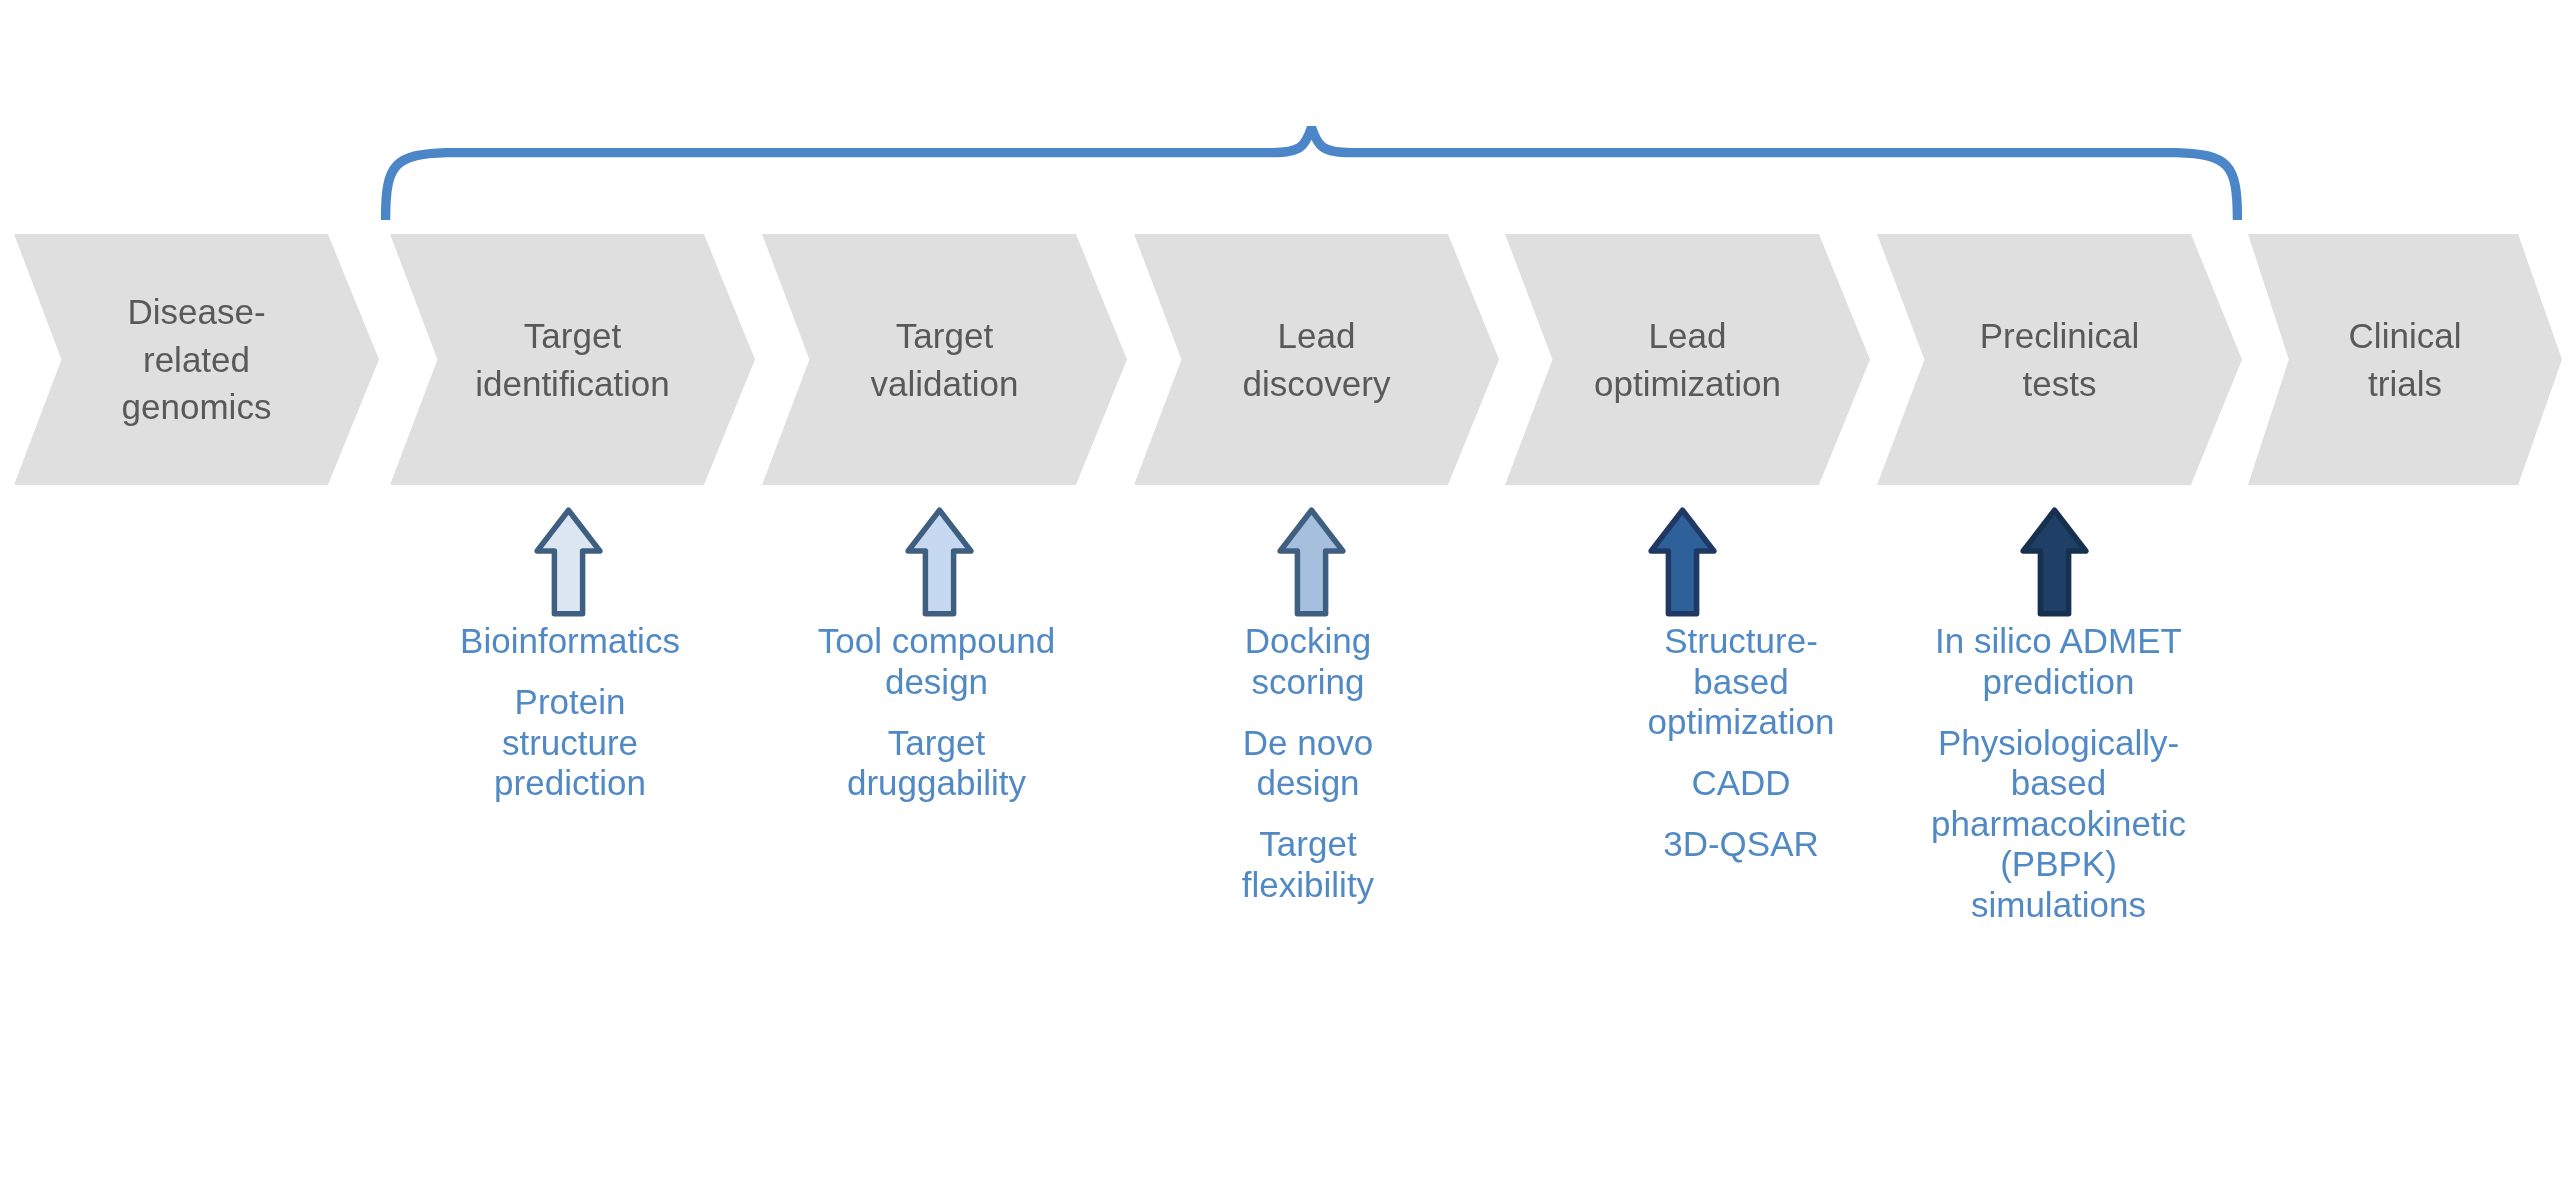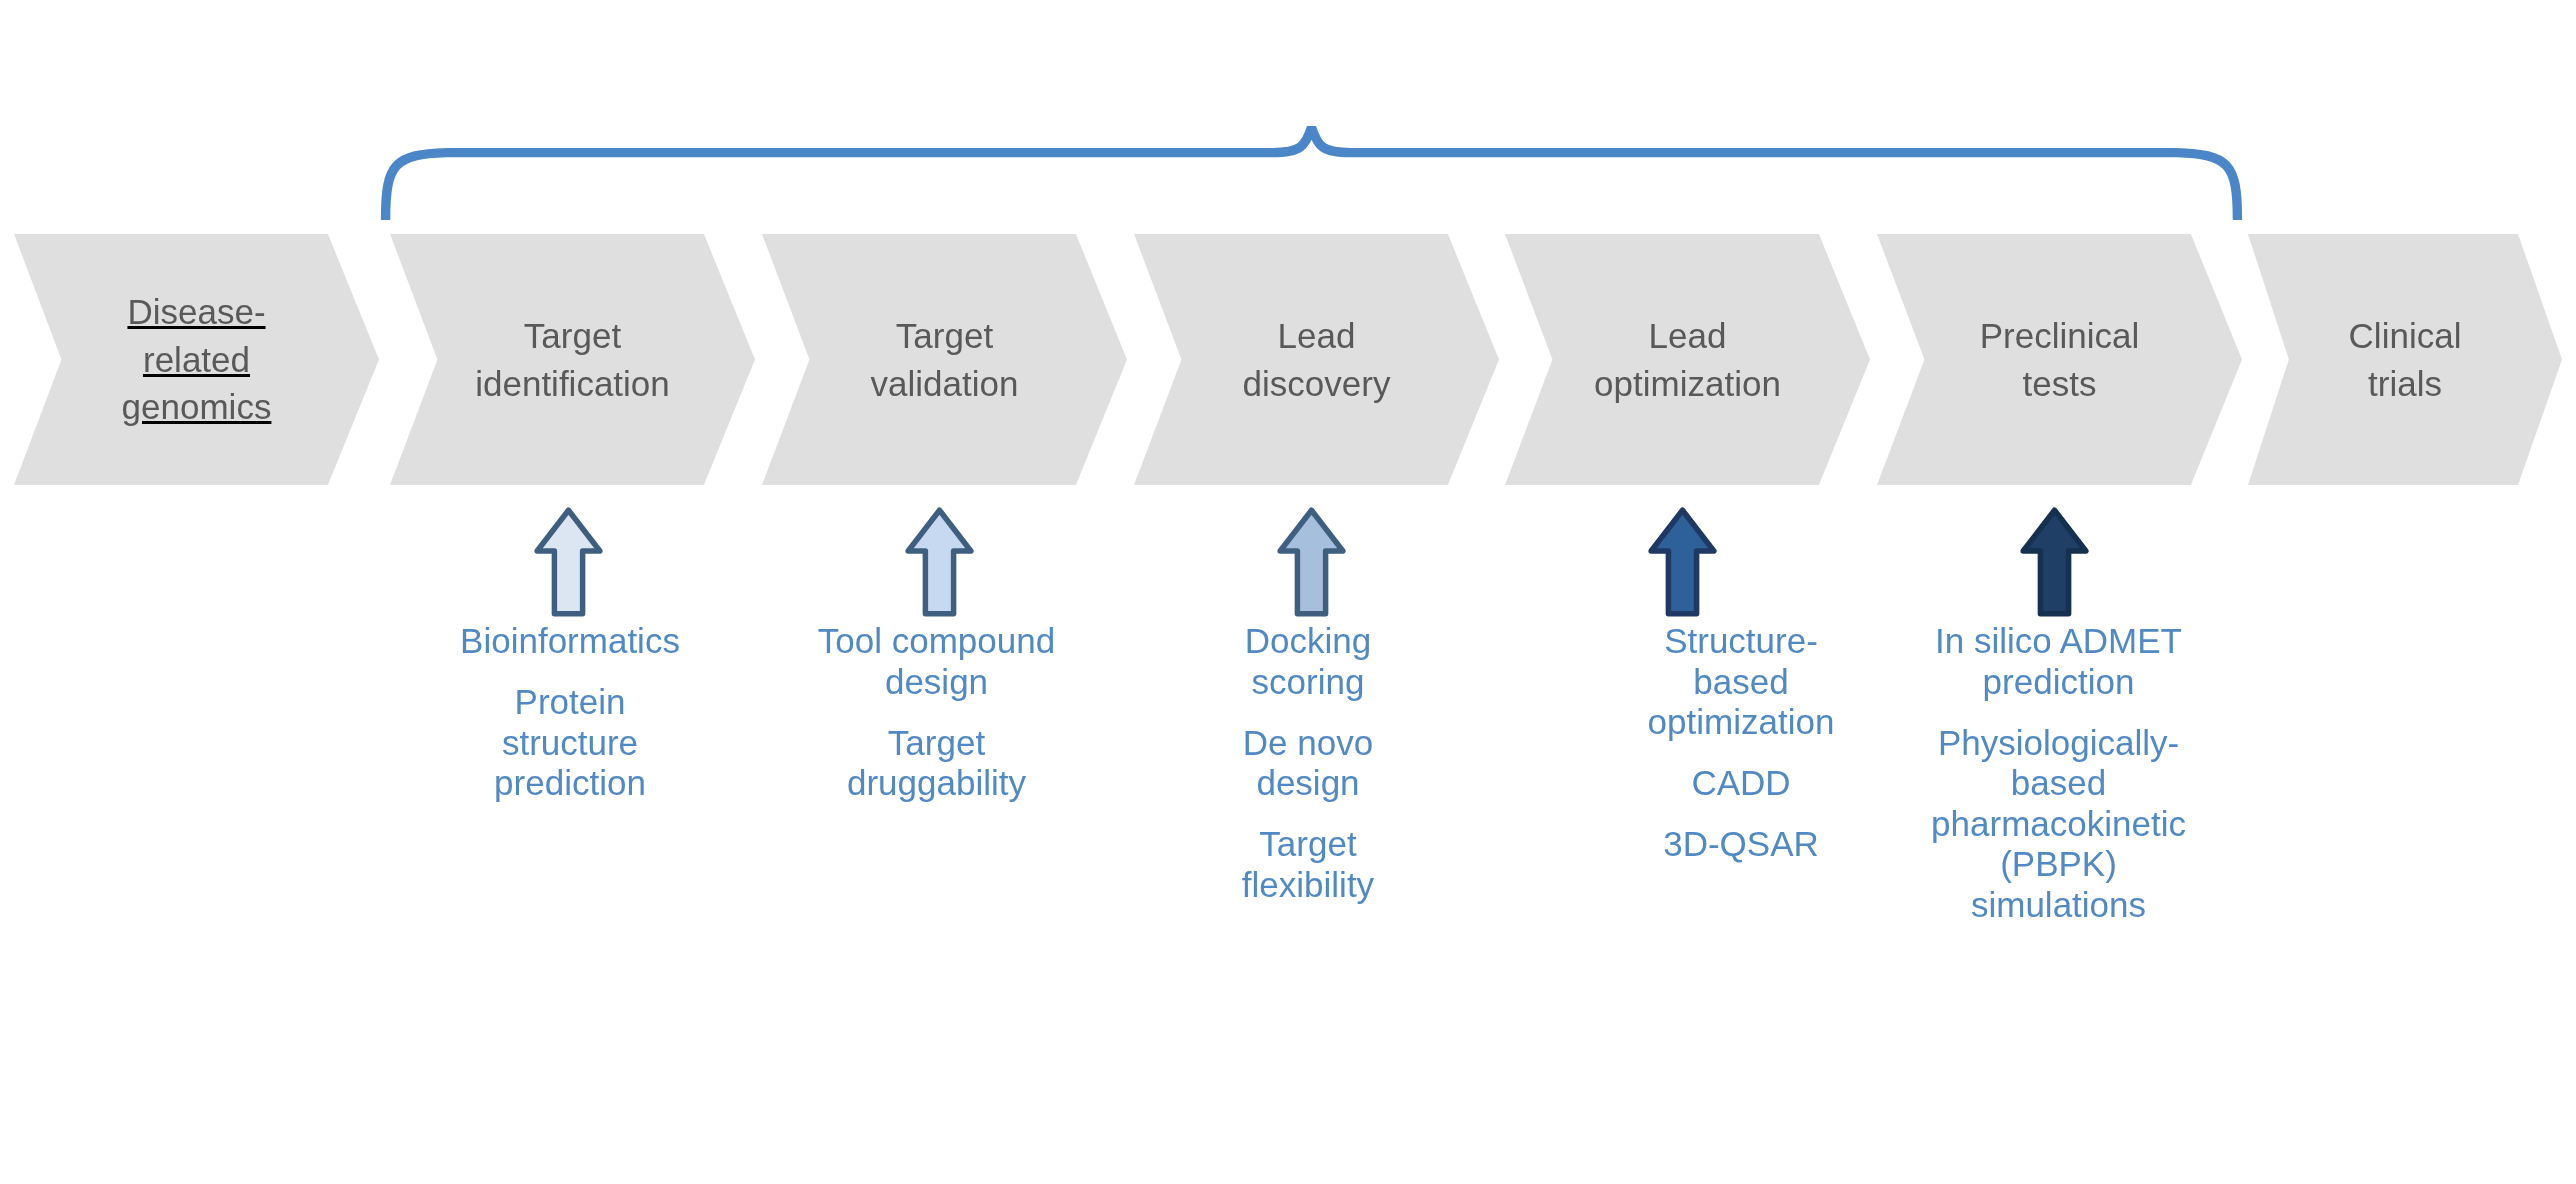--- a/index.html
+++ b/index.html
@@ -113,21 +113,21 @@
                L 1150 34
                C 1186 34, 1192 26, 1200 2
                C 1208 26, 1214 34, 1250 34
                L 2304 34
                C 2370 36, 2382 48, 2382 118" fill="none" stroke="#4a86c8" stroke-width="12" stroke-linecap="round" stroke-linejoin="round"></path>
     </svg>
   </div>
 
   <div id="chevron-band">
 
-    <div class="chevron first" style="left:14px;  width:365px;text-decoration:underline;">
+    <div class="chevron first" style="left:14px;  width:365px;">
       <div class="chevron-label">Disease-
 related
 genomics</div>
     </div>
 
     <div class="chevron" style="left:390px; width:365px;">
       <div class="chevron-label">Target
 identification</div>
     </div>
 

